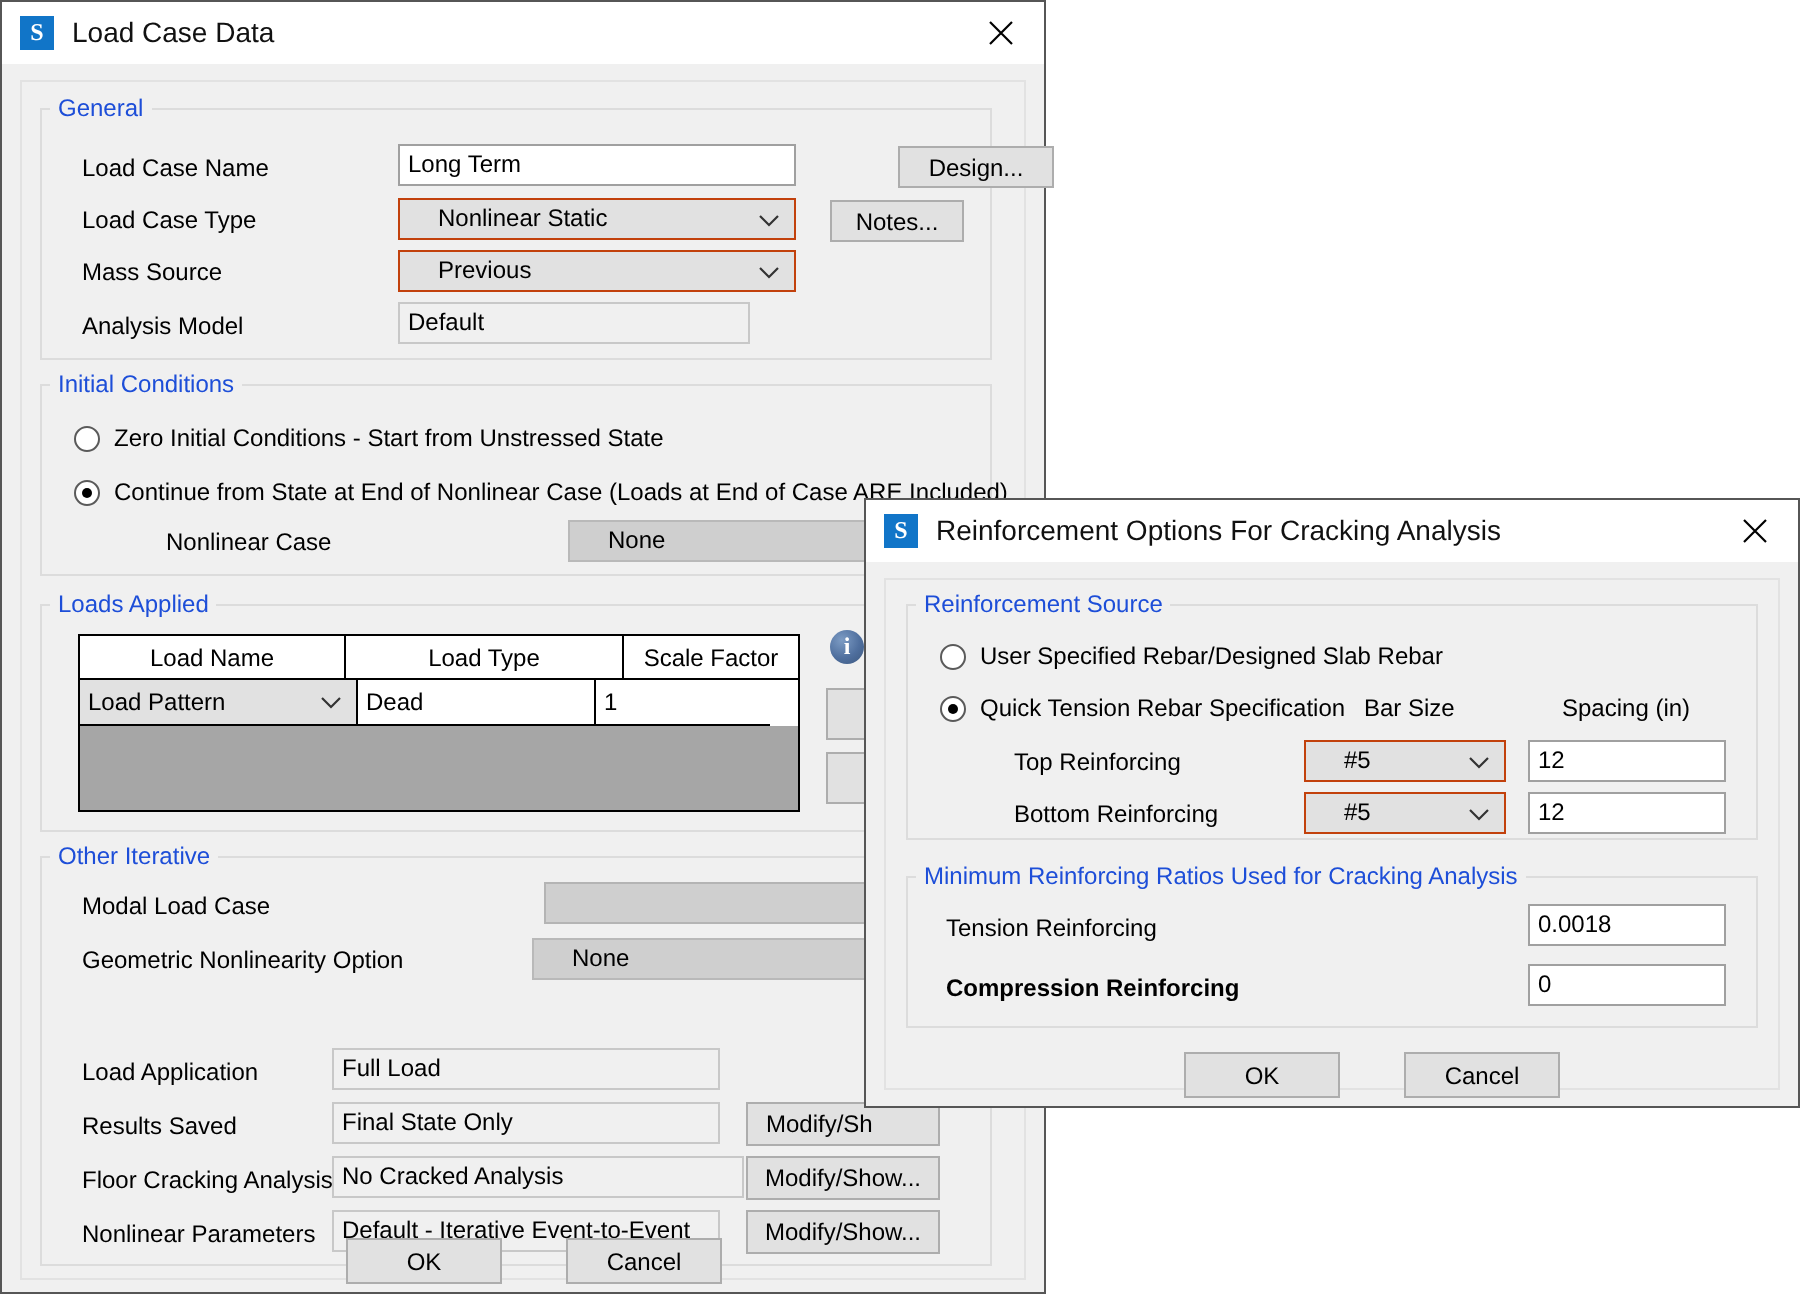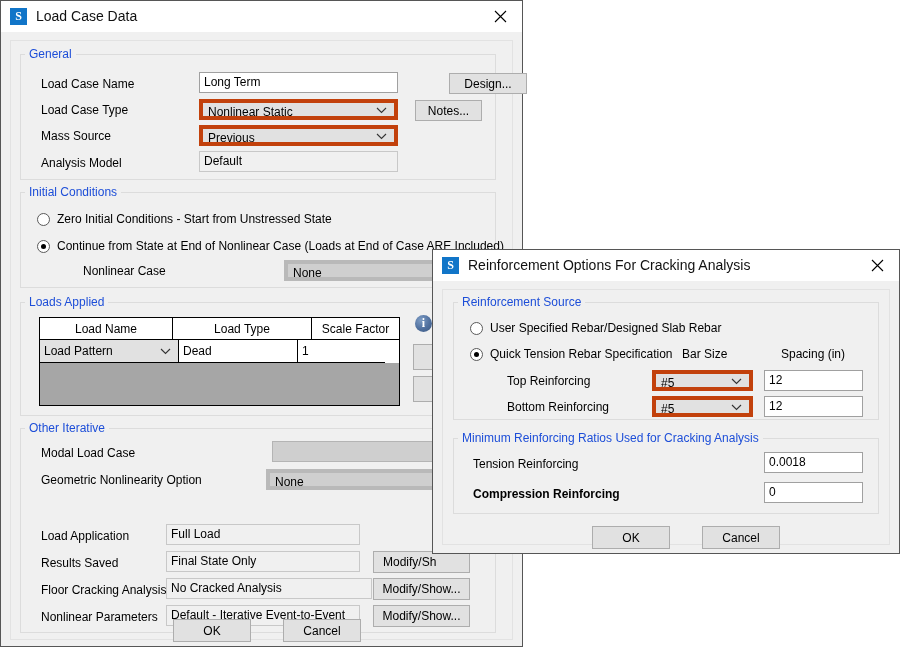--- a/index.html
+++ b/index.html
@@ -103,23 +103,23 @@
     background: #f0f0f0;
     border: 1px solid #c8c8c8;
   }
   .textbox.disabled {
     background: #cfcfcf;
     border: 1px solid #b4b4b4;
   }
   .combo {
     position: absolute;
     background: #e1e1e1;
-    border: 4px solid #c2410c;
-    font-size: 12px;
-    padding: 2px 0 0 5px;
+    border: 1px solid #c2410c;
+    font-size: 12px;
+    padding: 2px 0 0 19px;
     color: #000;
     white-space: nowrap;
     overflow: hidden;
   }
   .combo .arrow {
     position: absolute;
     right: 7px; top: 50%;
     transform: translateY(-50%);
   }
   .combo.disabled { background: #cfcfcf; border-color: #b9b9b9; }
@@ -260,21 +260,21 @@
     <div class="combo" style="left:198px; top:93px; width:199px; height:21px;">
       <span>Previous</span>
       <span class="arrow">
         <svg width="11" height="7" viewBox="0 0 11 7">
             <path d="M1 1 L5.5 5.5 L10 1" stroke="#333" stroke-width="1.1" fill="none"></path>
           </svg>
       </span>
     </div>
 
     <div class="lbl" style="left:40px; top:124px;">Analysis Model</div>
-    <div class="textbox readonly" style="left:198px; top:119px; width:199px; height:21px;">Default</div>
+    <div class="textbox readonly" style="left:198px; top:119px; width:176px; height:21px;">Default</div>
 
     <div class="group" style="left:19px; top:160px; width:476px; height:96px;">
       <div class="group-title">Initial Conditions</div>
     </div>
 
     <div class="radio" style="left:36px; top:180px;">
       <span class="dot"></span>
       <span>Zero Initial Conditions - Start from Unstressed State</span>
     </div>
 

